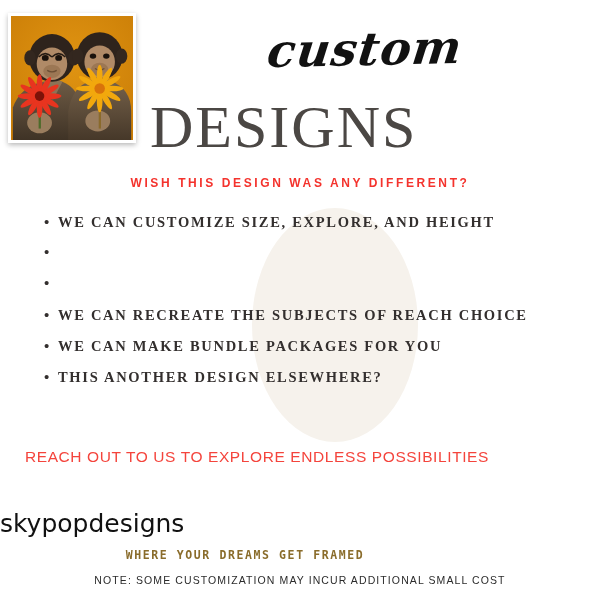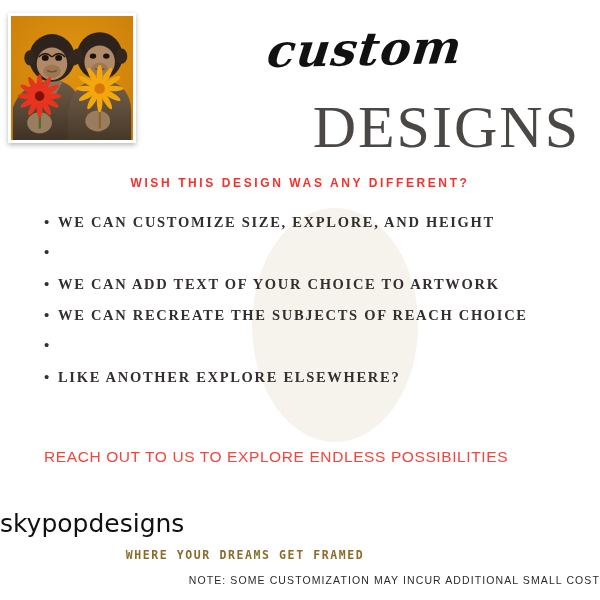--- a/index.html
+++ b/index.html
@@ -69,21 +69,21 @@
     color: #111111;
     transform: skewX(-8deg) rotate(-1.2deg);
     z-index: 2;
     line-height: 1;
   }
   .serif-title {
     position: absolute;
     left: 150px;
     top: 96px;
     width: 430px;
-    text-align: right;
+    text-align: left;
     font-family: "Liberation Serif", "DejaVu Serif", serif;
     font-weight: 400;
     font-size: 60px;
     letter-spacing: 2px;
     color: #4b4744;
     z-index: 2;
     line-height: 1.05;
   }
   .sub-question {
     position: absolute;
@@ -134,28 +134,27 @@
   .feature-item.no-bullet .bullet-dot {
     visibility: hidden;
   }
 
   
   .cta-line {
     position: absolute;
     left: 0px;
     top: 448px;
     width: 489px;
-    text-align: left;
+    text-align: right;
     font-family: "Liberation Sans", sans-serif;
     font-weight: 400;
     font-size: 15.5px;
     letter-spacing: 0.6px;
     color: #f4443c;
     z-index: 2;
-    margin-left: 44px;
   }
 
   
   .brand-name {
     position: absolute;
     left: 0px;
     top: 509px;
     width: 600px;
     font-family: "DejaVu Sans", sans-serif;
     font-weight: 400;
@@ -175,21 +174,21 @@
     font-size: 11.5px;
     letter-spacing: 1.6px;
     color: #8a6c2b;
     z-index: 2;
   }
   .footer-note {
     position: absolute;
     left: 0px;
     top: 574px;
     width: 600px;
-    text-align: right;
+    text-align: center;
     font-family: "Liberation Sans", sans-serif;
     font-weight: 400;
     font-size: 10.5px;
     letter-spacing: 1.1px;
     color: #2b2b2b;
     z-index: 2;
   }
 </style>
 </head>
 <body>
@@ -292,32 +291,32 @@
   <ul class="feature-list">
     <li class="feature-item">
       <span class="bullet-dot">•</span>
       <span class="feature-text">WE CAN CUSTOMIZE SIZE, EXPLORE, AND HEIGHT</span>
     </li>
     <li class="feature-item">
       <span class="bullet-dot">•</span>
     </li>
     <li class="feature-item">
       <span class="bullet-dot">•</span>
-      <span class="feature-text">WE CAN ADD TEXT OF YOUR CHOICE TO ARTWORK</span>
     </li>
     <li class="feature-item">
       <span class="bullet-dot">•</span>
       <span class="feature-text">WE CAN RECREATE THE SUBJECTS OF REACH CHOICE</span>
     </li>
     <li class="feature-item">
       <span class="bullet-dot">•</span>
-    </li>
-    <li class="feature-item">
-      <span class="bullet-dot">•</span>
-      <span class="feature-text">LIKE ANOTHER EXPLORE ELSEWHERE?</span>
+      <span class="feature-text">WE CAN MAKE BUNDLE PACKAGES FOR YOU</span>
+    </li>
+    <li class="feature-item">
+      <span class="bullet-dot">•</span>
+      <span class="feature-text">THIS ANOTHER DESIGN ELSEWHERE?</span>
     </li>
   </ul>
 
   <div class="cta-line">REACH OUT TO US TO EXPLORE ENDLESS POSSIBILITIES</div>
 
   <div class="brand-name">skypopdesigns</div>
   <div class="brand-tagline">WHERE YOUR DREAMS GET FRAMED</div>
   <div class="footer-note">NOTE: SOME CUSTOMIZATION MAY INCUR ADDITIONAL SMALL COST</div>
 
 </div>

